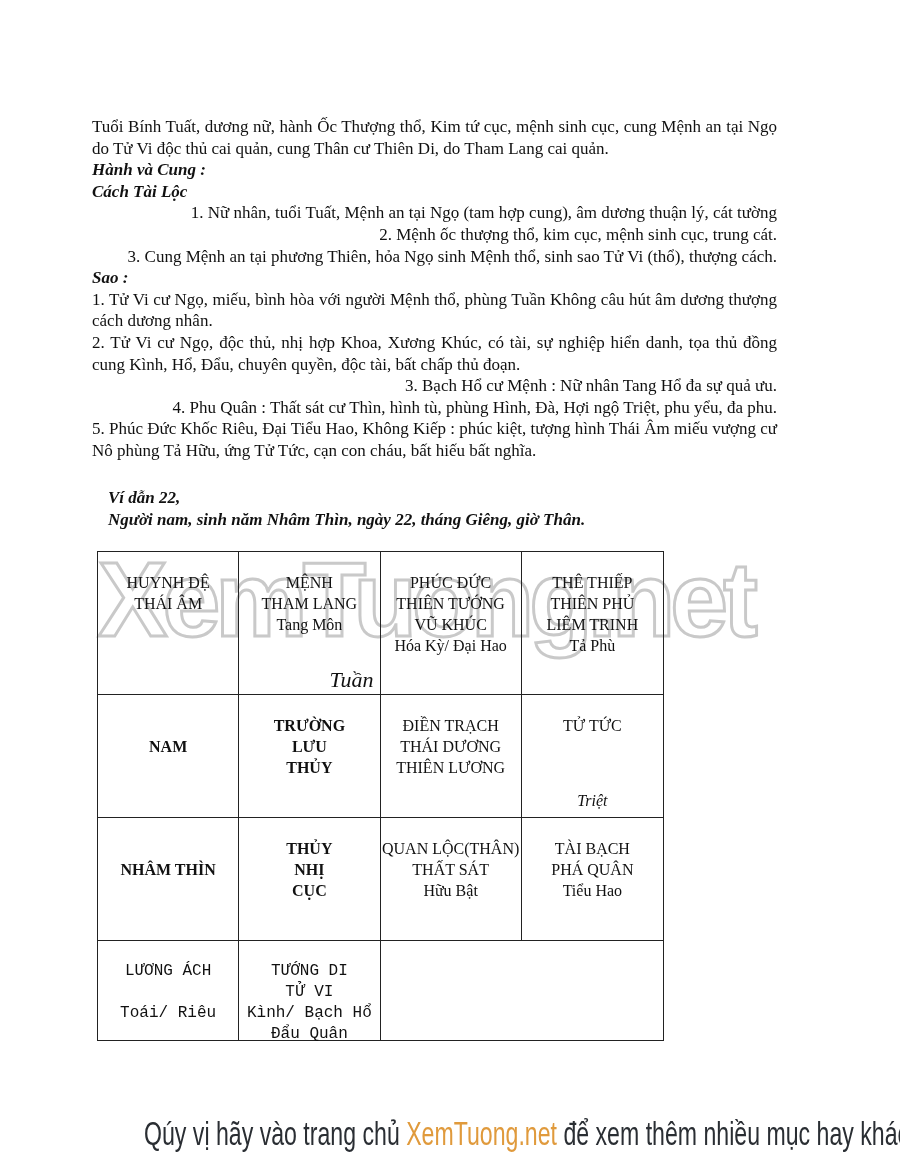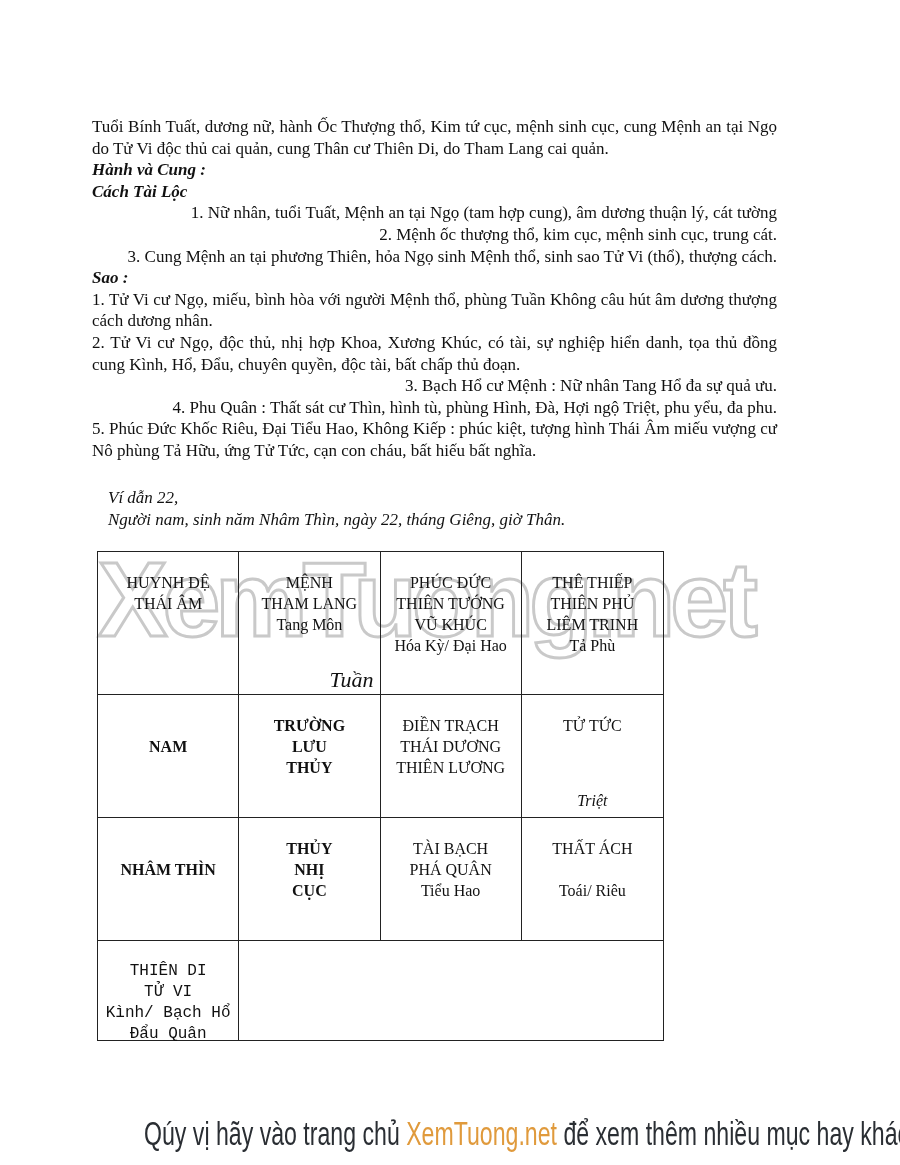--- a/index.html
+++ b/index.html
@@ -20,21 +20,21 @@
   }
   .textblock p { margin: 0; text-align: justify; }
   .textblock p.single { text-align: right; }
   .textblock p.hd { font-weight: bold; font-style: italic; text-align: left; }
 
   
   .example {
     position: absolute;
     left: 108px; top: 487px; width: 700px;
     font-size: 17px; line-height: 21.6px;
-    font-weight: normal; font-style: italic;
+    font-weight: bold; font-style: italic;
   }
   .example p { margin: 0; }
 
   
   .watermark {
     position: absolute;
     left: 98px; top: 534px; width: 706px; height: 132px;
     z-index: 1;
     font-family: "Liberation Sans", sans-serif;
     font-weight: bold;
@@ -171,33 +171,38 @@
   </div>
   <div class="cell bold">
       <div class="cline"></div>
       <div class="cline">NHÂM THÌN</div>
     </div>
   <div class="cell bold">
       <div class="cline">THỦY</div>
       <div class="cline">NHỊ</div>
       <div class="cline">CỤC</div>
     </div>
+  <div class="cell">
+      <div class="cline">QUAN LỘC(THÂN)</div>
+      <div class="cline">THẤT SÁT</div>
+      <div class="cline">Hữu Bật</div>
+    </div>
 
   <div class="cell">
       <div class="cline">TÀI BẠCH</div>
       <div class="cline">PHÁ QUÂN</div>
       <div class="cline">Tiểu Hao</div>
     </div>
   <div class="cell">
-      <div class="cline">THẤT ÁCH</div>
+      <div class="cline">LƯƠNG ÁCH</div>
       <div class="cline"></div>
       <div class="cline">Toái/ Riêu</div>
     </div>
   <div class="cell">
-      <div class="cline">THIÊN DI</div>
+      <div class="cline">TƯỚNG DI</div>
       <div class="cline">TỬ VI</div>
       <div class="cline">Kình/ Bạch Hổ</div>
       <div class="cline">Đẩu Quân</div>
     </div>
 </div>
 
 <div class="footer">
   <span>Qúy vị hãy vào trang chủ </span><span class="brand">XemTuong.net</span><span> để xem thêm nhiều mục hay khác</span>
 </div>
 

